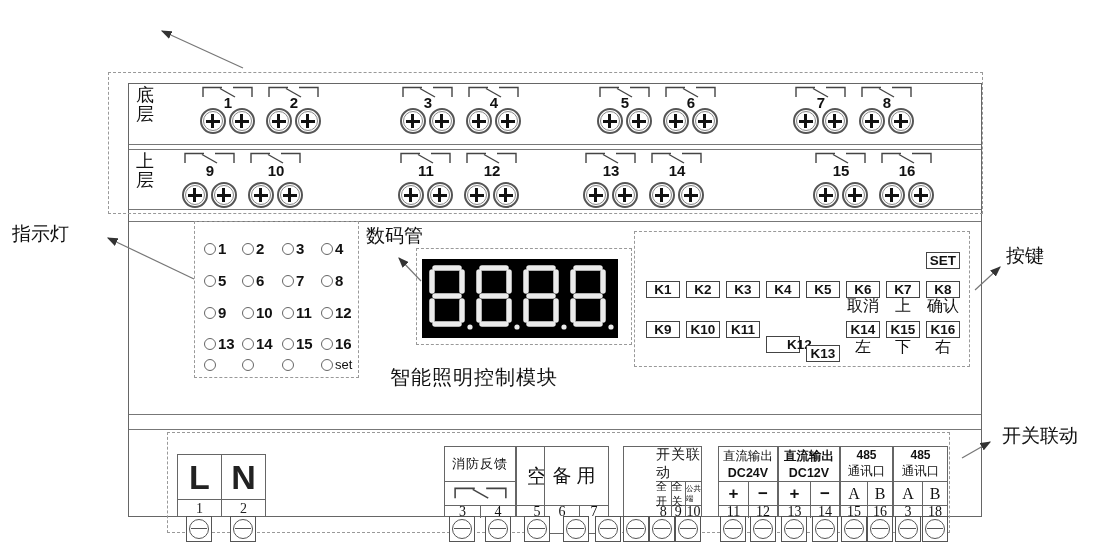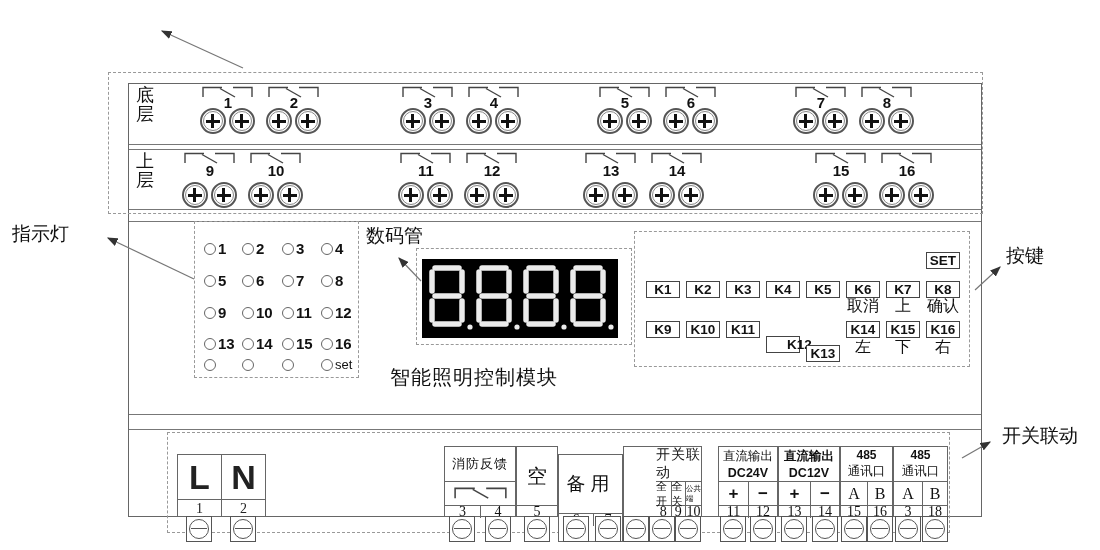--- a/index.html
+++ b/index.html
@@ -540,21 +540,21 @@
           <div style="font-size: 20px;">空</div>
         </div>
         <div class="tb-nums" style="height: 13px;">
           <div style="width: 42px;">5</div>
         </div>
       </div>
       <div class="bscrew" style="left: 524px;">
         <div class="c"></div>
         <div class="s"></div>
       </div>
-      <div class="tblock" style="left: 558px; width: 65px; height: 88px; margin-top: 8px;">
+      <div class="tblock" style="left: 544px; width: 65px; height: 88px;">
         <div class="tb-title" style="height: 58px;">
           <div style="font-size: 19px; letter-spacing: 5px;">备用</div>
         </div>
         <div class="tb-nums" style="height: 13px;">
           <div style="width: 35px;">6</div>
           <div style="width: 30px; border-left: 1px solid rgb(102, 102, 102);">7</div>
         </div>
       </div>
       <div class="bscrew" style="left: 562.5px;">
         <div class="c"></div>

